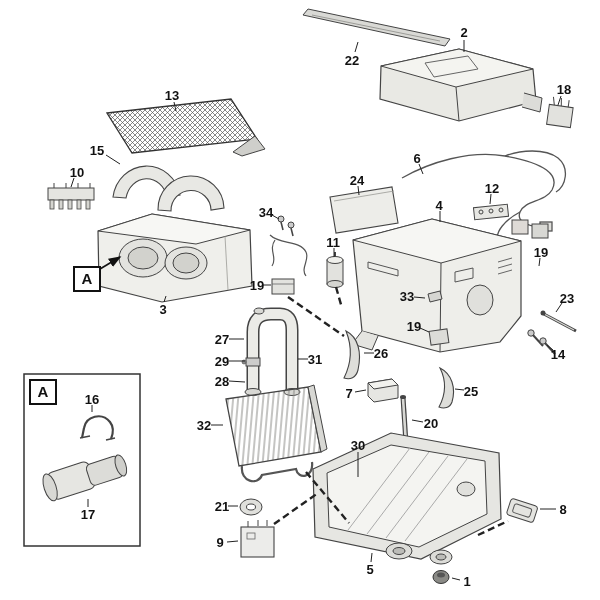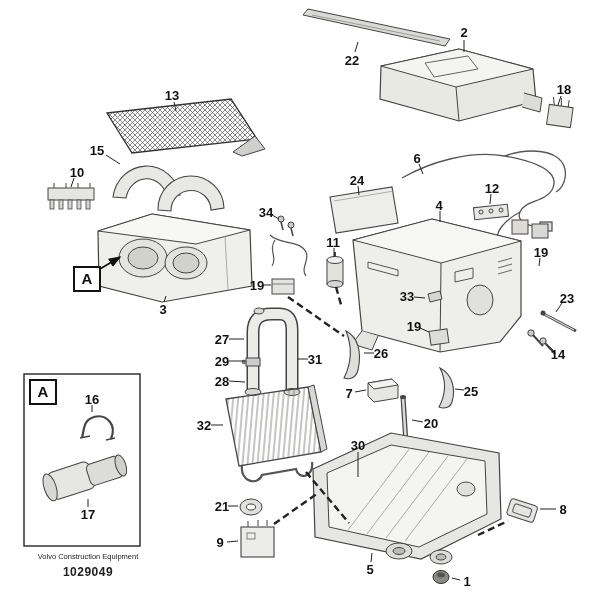--- a/index.html
+++ b/index.html
@@ -323,17 +323,13 @@
         <line x1="164" y1="302" x2="166" y2="296" stroke="#222" stroke-width="1"></line>
         <text x="163" y="313.5" class="part-num">3</text>
         <rect x="74" y="267" width="26" height="24" fill="#fff" stroke="#111" stroke-width="2"></rect>
         <text x="87" y="284" class="boxed-letter">A</text>
         <line x1="100" y1="269" x2="120" y2="257" stroke="#111" stroke-width="1.6" marker-end="url(#arrowhead)"></line>
         <rect x="30" y="380" width="26" height="24" fill="#fff" stroke="#111" stroke-width="2"></rect>
         <text x="43" y="397" class="boxed-letter">A</text>
       </g>
   </svg>
 
-  <div class="footer">
-    <div class="brand">Volvo Construction Equipment</div>
-    <div class="fignum">1029049</div>
-  </div>
 </div>
 
 </body></html>

